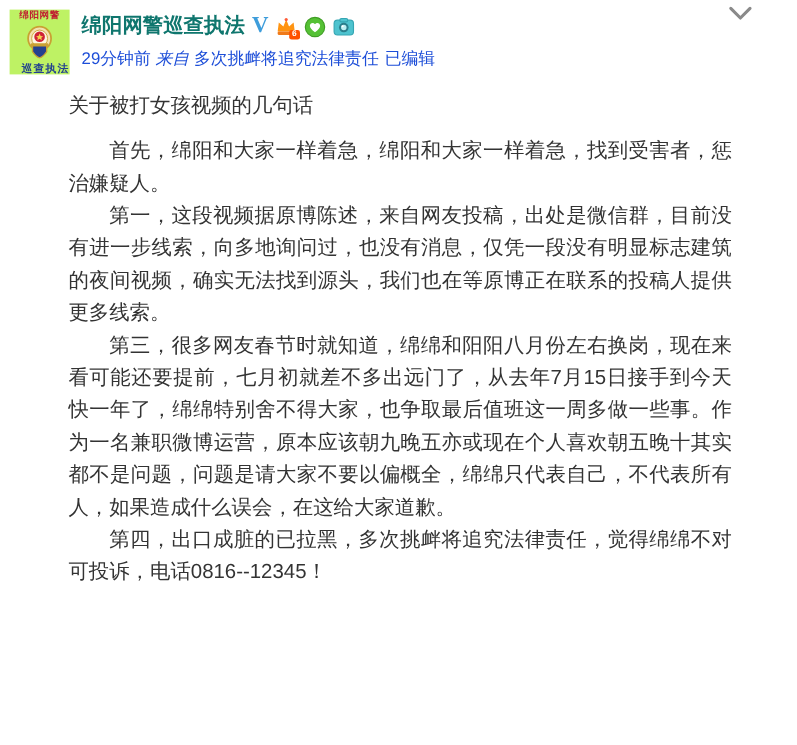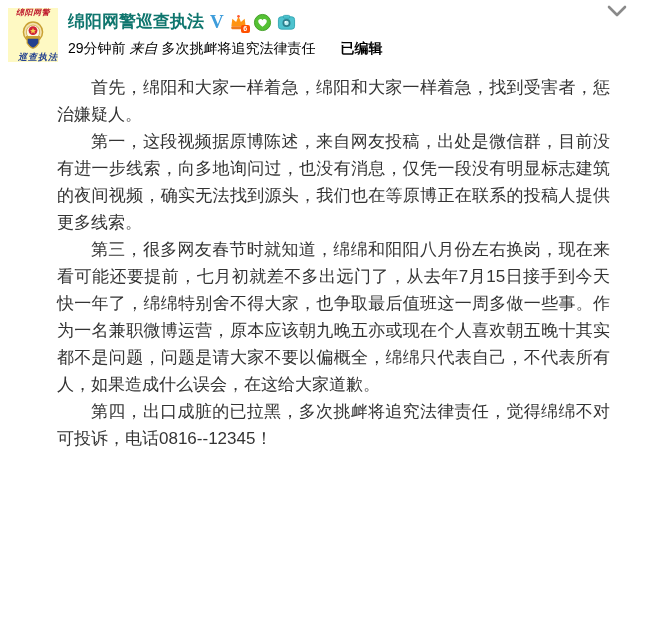--- a/index.html
+++ b/index.html
@@ -6,42 +6,42 @@
   body{
     width:664px;height:621px;background:#ffffff;
     font-family:"Liberation Sans","DejaVu Sans",sans-serif;
     -webkit-font-smoothing:antialiased;
   }
   .post{position:relative;width:664px;height:621px;background:#ffffff;overflow:hidden;}
 
   
   .header{position:absolute;top:8px;left:8px;display:flex;align-items:flex-start;}
   .avatar{
-    width:50px;height:54px;background:#fef9c3;display:flex;flex-direction:column;
-    align-items:center;justify-content:space-between;cursor:pointer;flex:0 0 auto;font-style:italic;
+    width:50px;height:54px;background:#bef264;display:flex;flex-direction:column;
+    align-items:center;justify-content:space-between;cursor:pointer;flex:0 0 auto;
   }
   .avatar-top{font-size:8px;font-weight:bold;color:#c02031;letter-spacing:.5px;line-height:9px;white-space:nowrap;}
   .avatar-bottom{font-size:9px;font-weight:bold;color:#23418f;letter-spacing:1px;line-height:10px;white-space:nowrap;margin-left:10px;}
   .header-text{margin-left:10px;padding-top:4px;}
   .name-row{display:flex;align-items:center;}
   .username{font-size:17px;font-weight:bold;color:#0f766e;line-height:20px;}
   .v-badge{
     margin-left:6px;font-size:19px;font-weight:bold;color:#3e9ddb;
     line-height:18px;font-family:"Liberation Serif","DejaVu Serif",serif;cursor:pointer;
   }
   .mini-badge{position:relative;margin-left:5px;width:19px;height:19px;display:inline-block;cursor:pointer;}
   .vip-num{
     position:absolute;right:-2px;bottom:-1px;min-width:7px;height:8px;
     background:#ff5000;color:#fff;font-size:7px;line-height:8px;text-align:center;
     border-radius:2px;padding:0 1px;font-weight:bold;
   }
-  .meta{margin-top:8px;font-size:14px;color:#000000;line-height:16px;display:flex;}
+  .meta{margin-top:8px;font-size:14px;color:#1d4ed8;line-height:16px;display:flex;}
   .meta span{white-space:pre;}
   .meta .src{margin:0 4px;font-style:italic;}
-  .meta .edited{margin-left:25px;font-weight:bold;}
+  .meta .edited{margin-left:5px;}
 
   
   .chevron{position:absolute;top:5px;right:37px;width:20px;height:14px;cursor:pointer;}
 
   
   .content{
     position:absolute;top:74px;left:57px;width:553px;
     font-size:17px;line-height:27px;color:#333333;text-align:justify;
   }
   .content p{margin:0;text-indent:2em;}
@@ -107,20 +107,21 @@
     </div>
   </div>
 
   <div class="chevron">
     <svg width="20" height="14" viewBox="0 0 20 14">
       <polyline points="2,2 10,10 18,2" fill="none" stroke="#8a8a8a" stroke-width="2.6" stroke-linecap="round" stroke-linejoin="round"></polyline>
     </svg>
   </div>
 
   <div class="content">
+    <p class="title">关于被打女孩视频的几句话</p>
     <p>首先，绵阳和大家一样着急，绵阳和大家一样着急，找到受害者，惩治嫌疑人。</p>
     <p>第一，这段视频据原博陈述，来自网友投稿，出处是微信群，目前没有进一步线索，向多地询问过，也没有消息，仅凭一段没有明显标志建筑的夜间视频，确实无法找到源头，我们也在等原博正在联系的投稿人提供更多线索。</p>
     <p>第三，很多网友春节时就知道，绵绵和阳阳八月份左右换岗，现在来看可能还要提前，七月初就差不多出远门了，从去年7月15日接手到今天快一年了，绵绵特别舍不得大家，也争取最后值班这一周多做一些事。作为一名兼职微博运营，原本应该朝九晚五亦或现在个人喜欢朝五晚十其实都不是问题，问题是请大家不要以偏概全，绵绵只代表自己，不代表所有人，如果造成什么误会，在这给大家道歉。</p>
     <p>第四，出口成脏的已拉黑，多次挑衅将追究法律责任，觉得绵绵不对可投诉，电话0816--12345！</p>
 
   </div>
 
 </div>
 
 </body></html>

